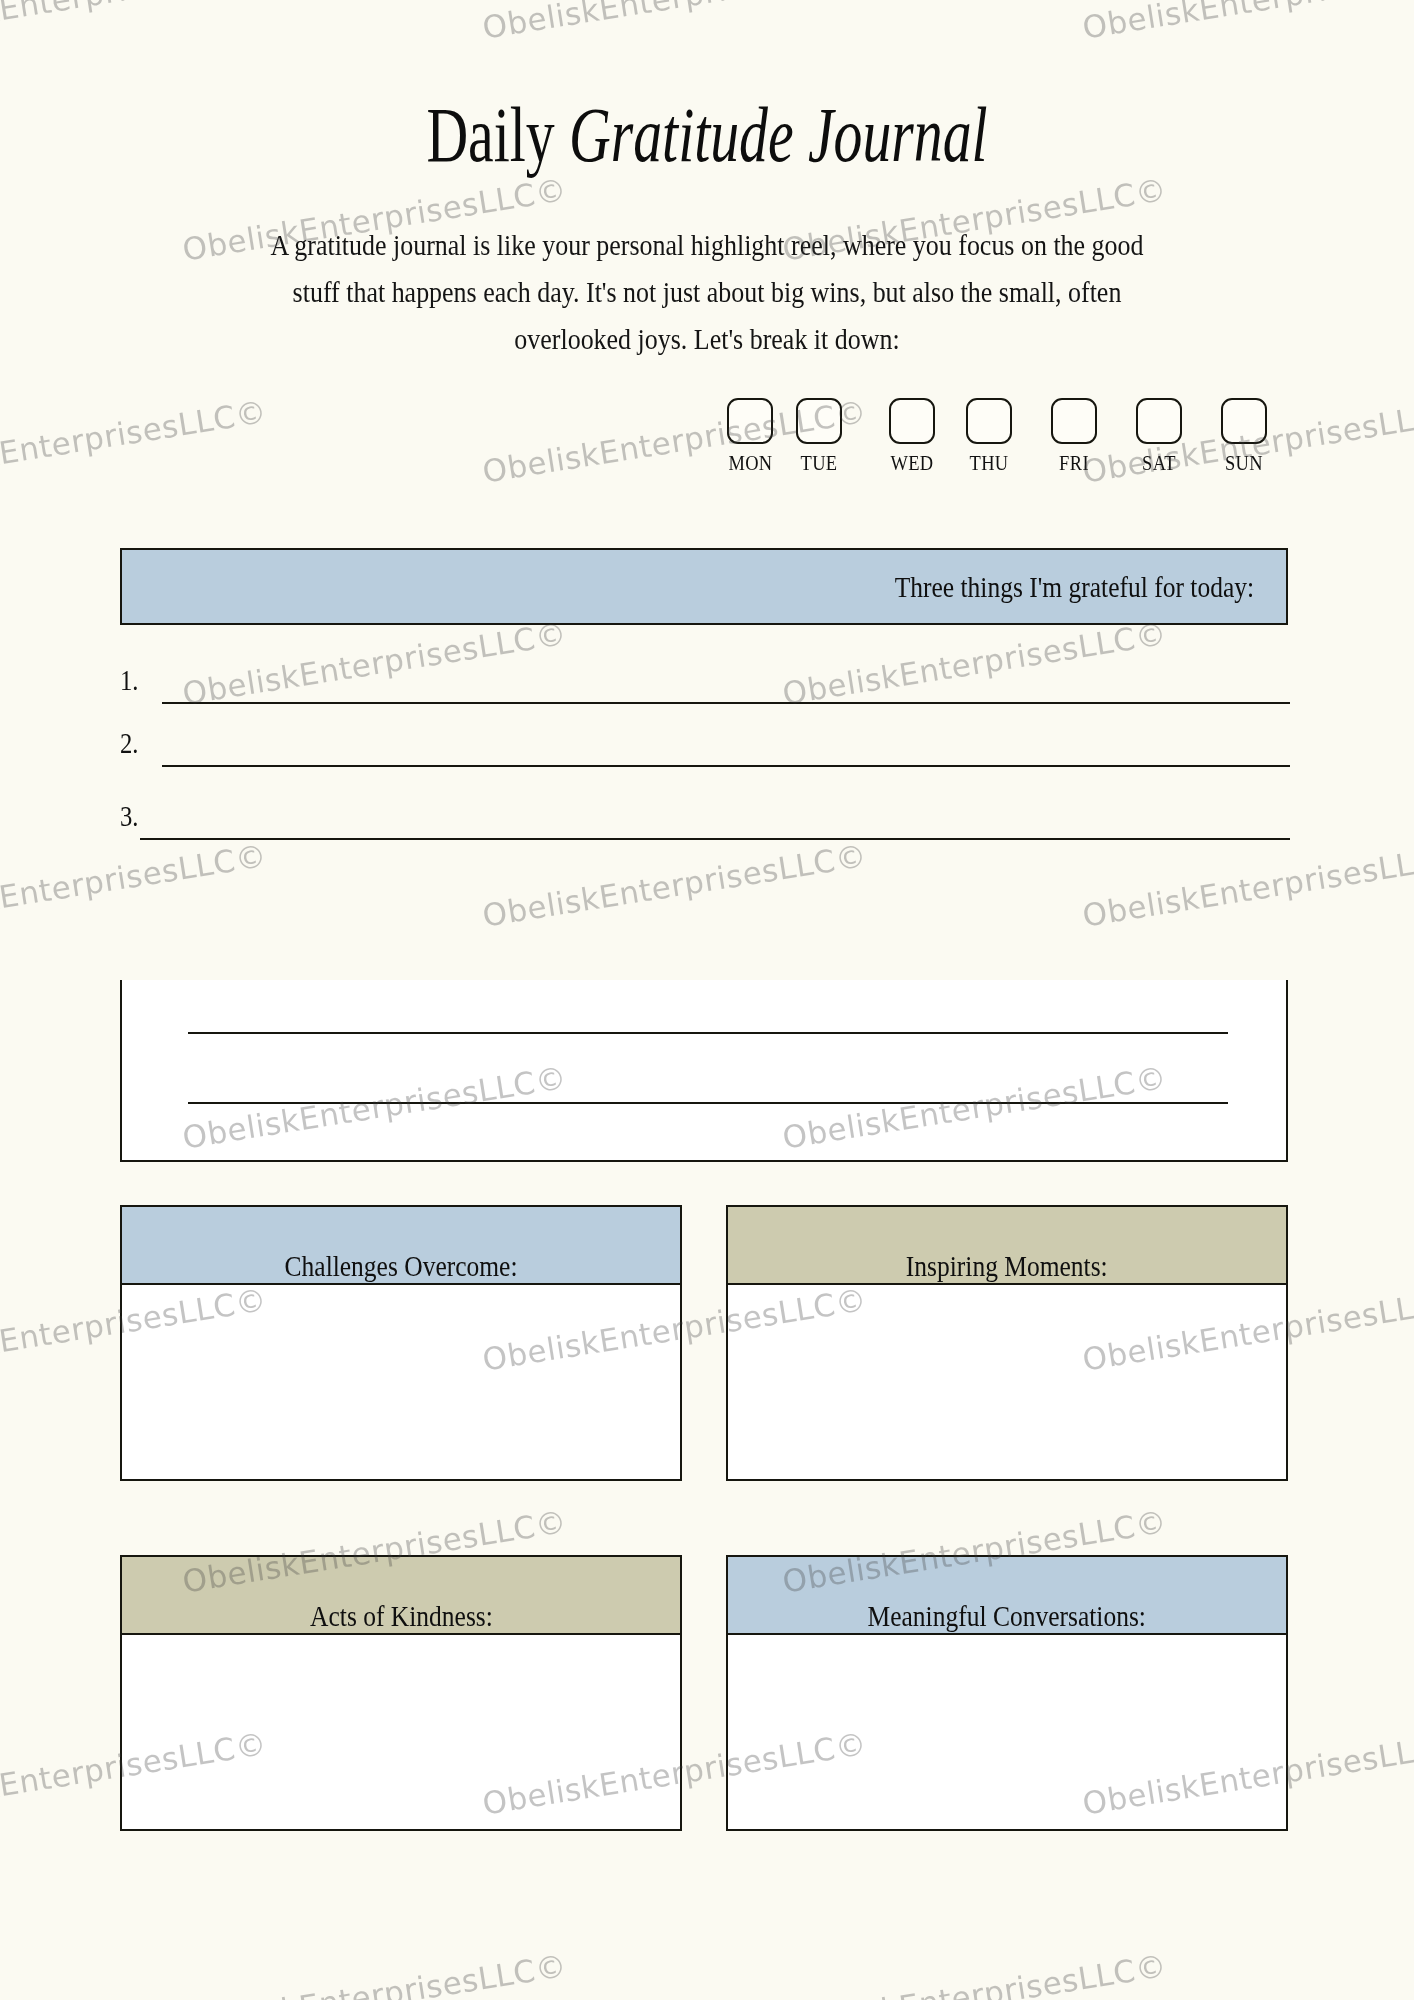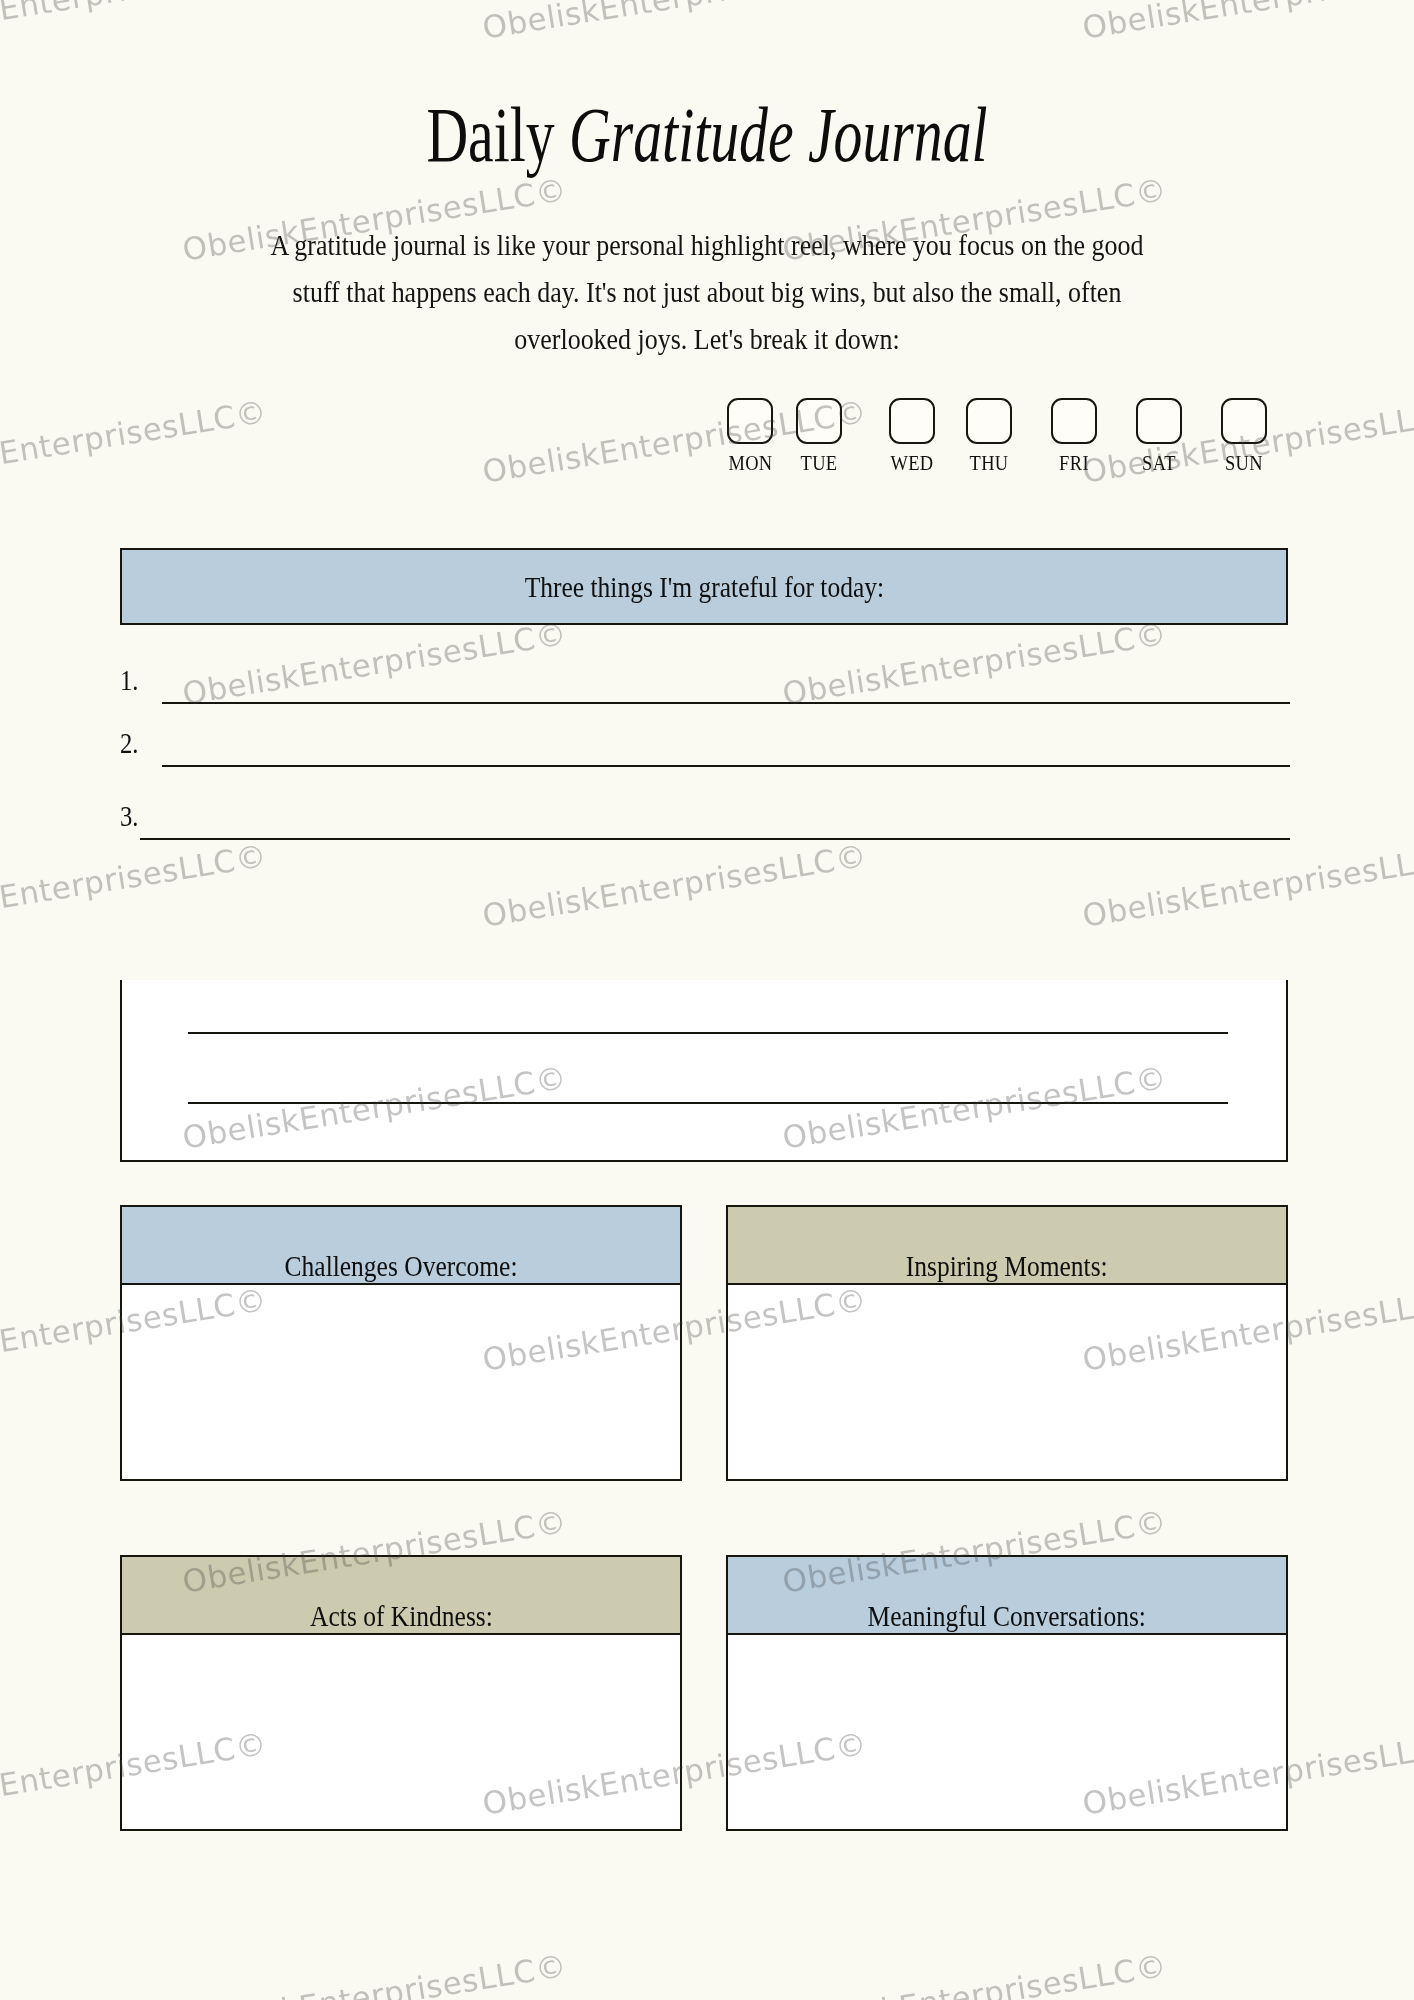--- a/index.html
+++ b/index.html
@@ -150,20 +150,21 @@
     white-space: nowrap;
   }
 
   
   .grateful-banner {
     left: 120px;
     top: 548px;
     width: 1168px;
     height: 77px;
     background: #b9cddd;
+    justify-content: flex-end;
   }
 
   
   .num-line {
     position: absolute;
     left: 120px;
     width: 1170px;
     height: 42px;
   }
   .num-line .num {

